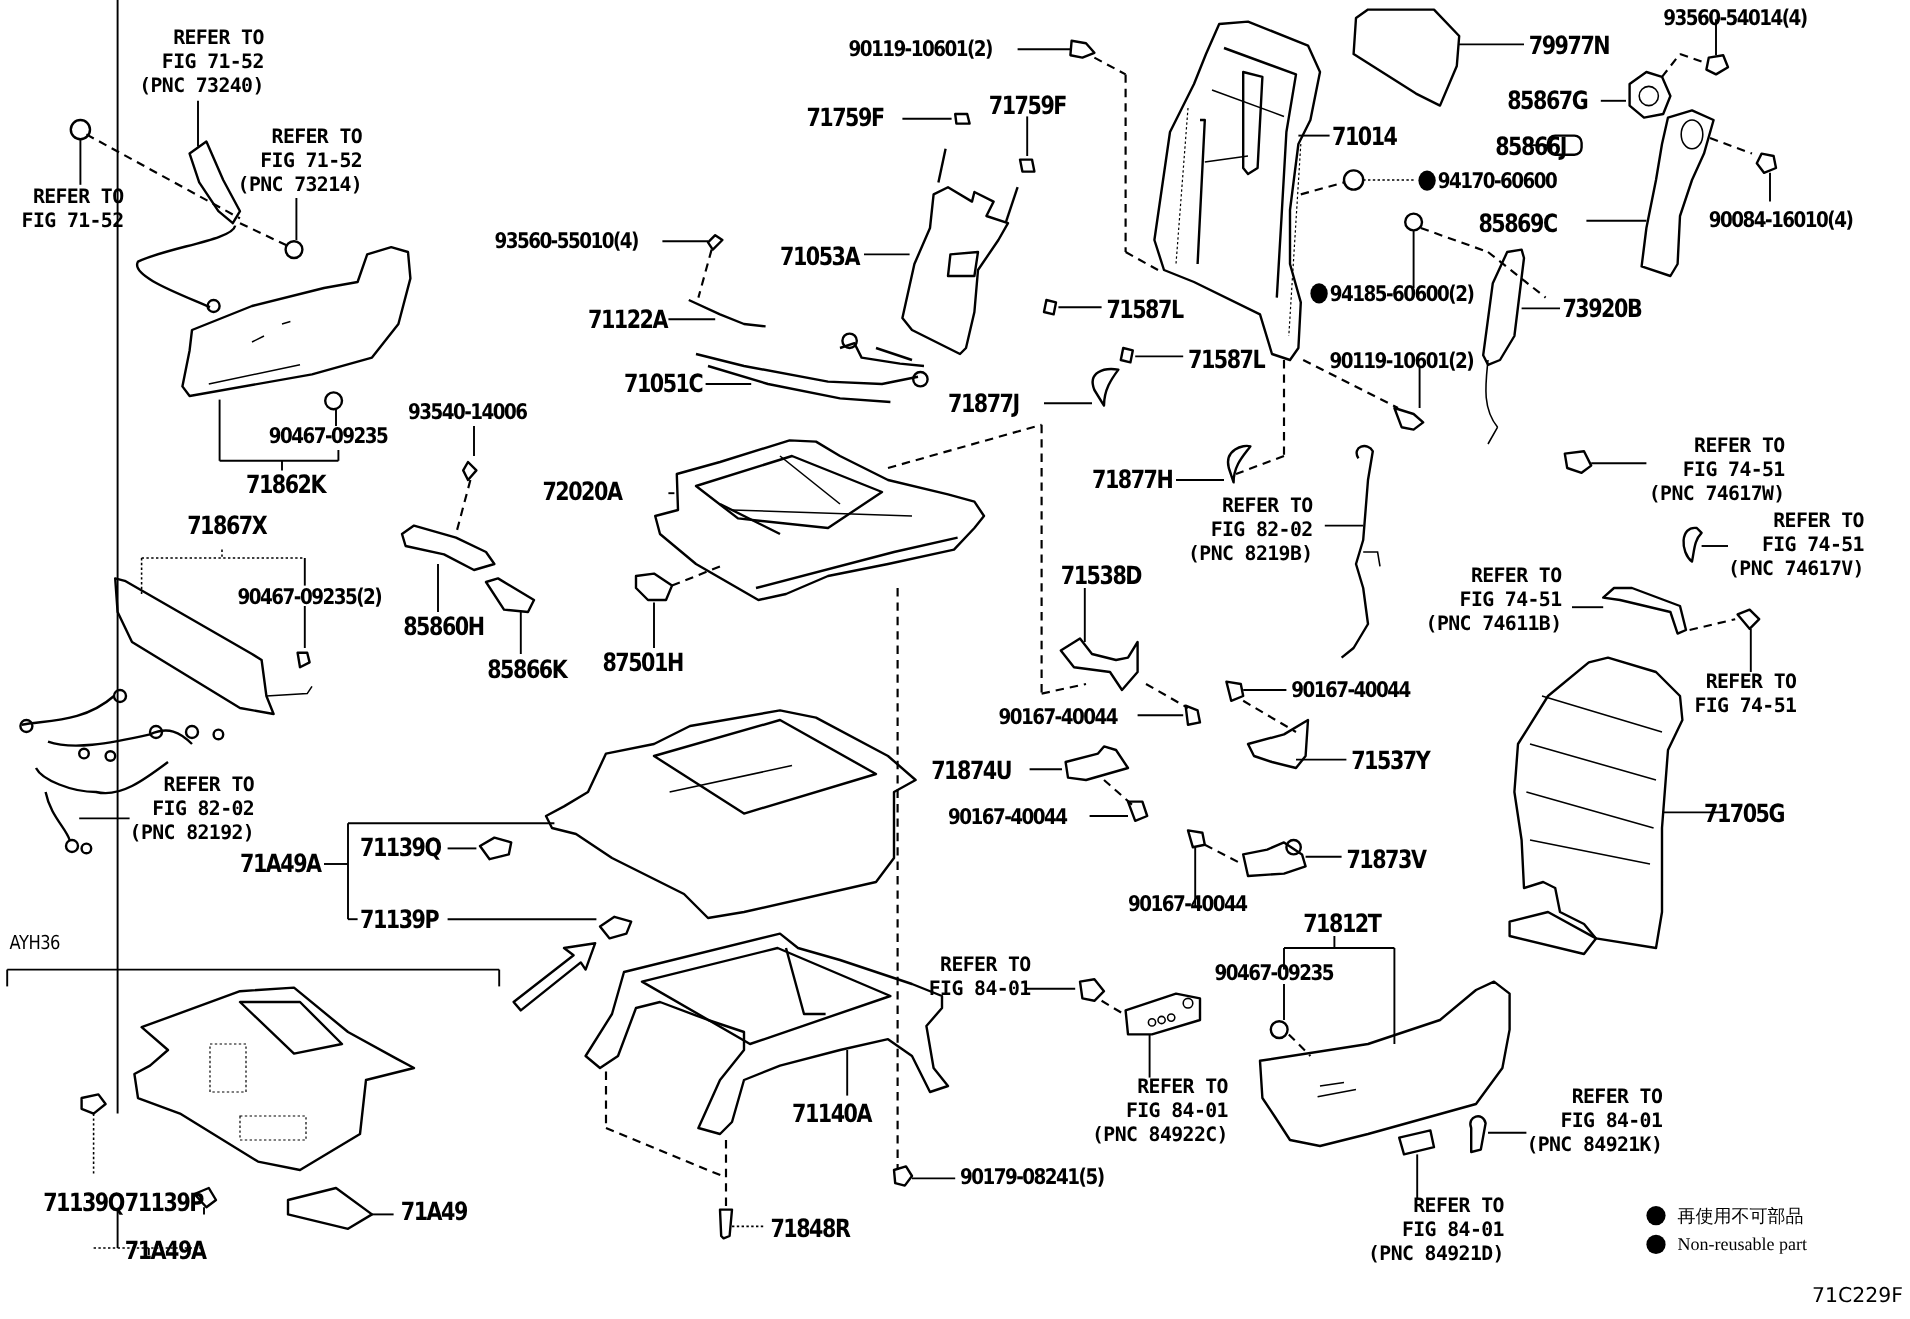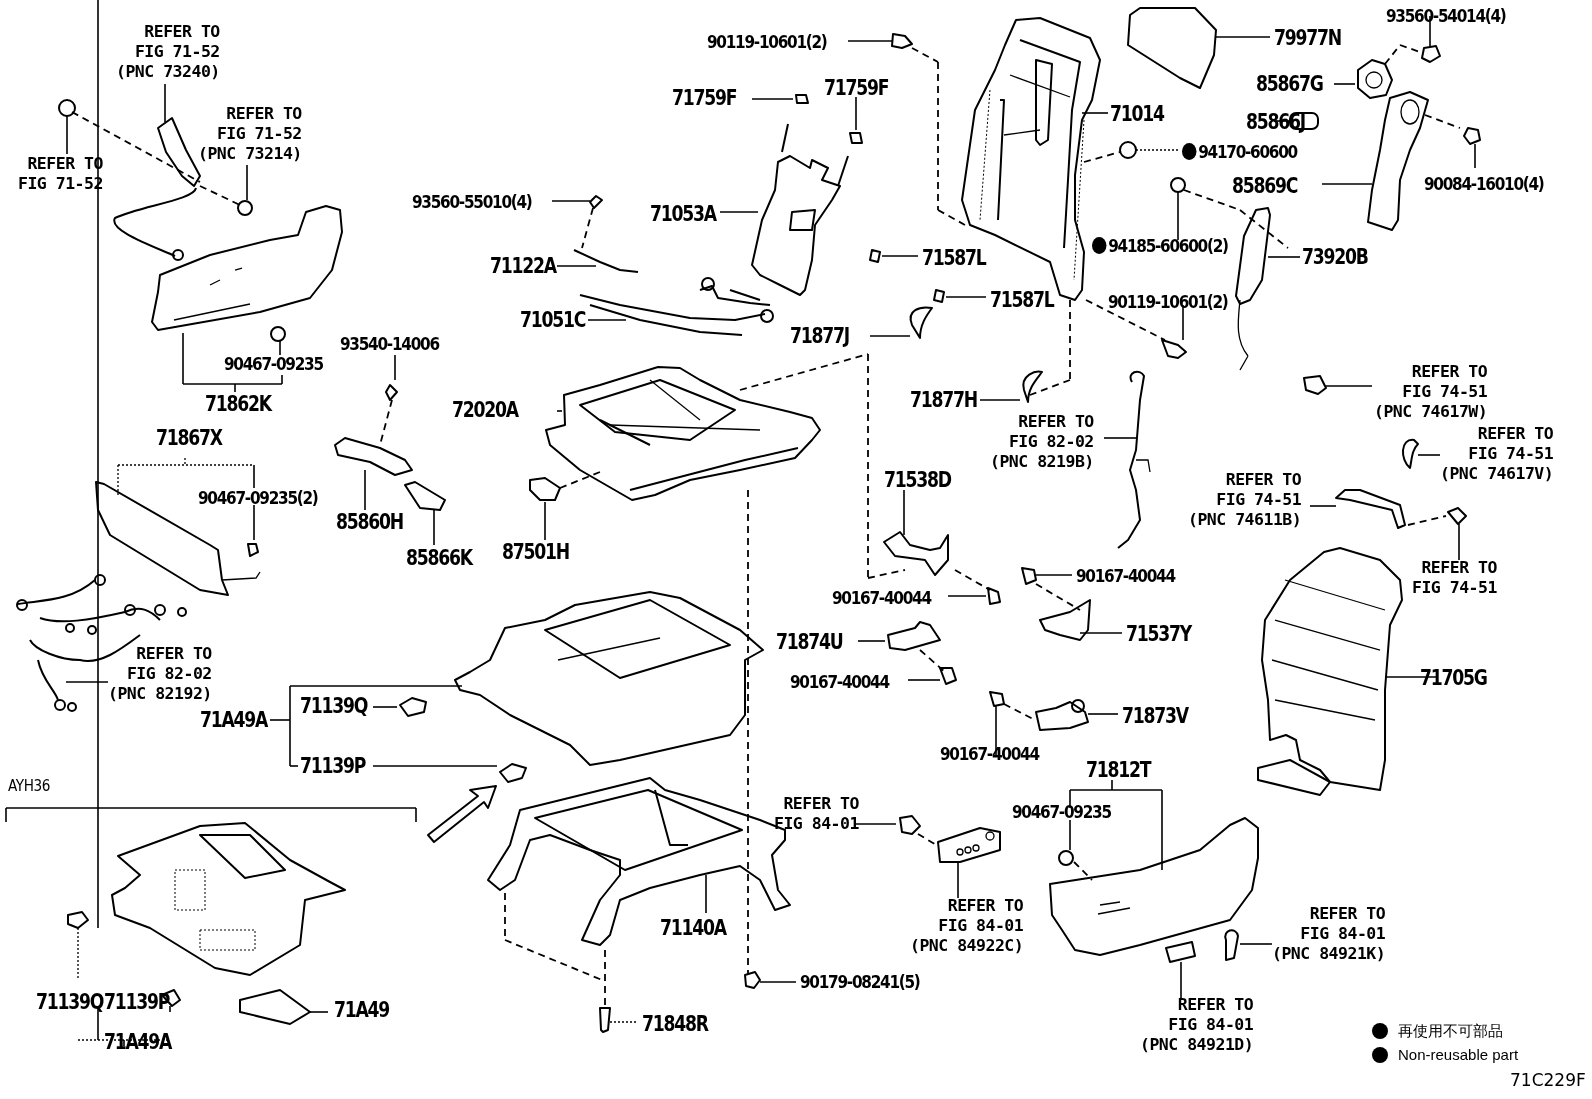--- a/index.html
+++ b/index.html
@@ -3,21 +3,21 @@
 <meta charset="utf-8">
 <style>
   html, body { margin:0; padding:0; background:#ffffff; }
   body { width:1592px; height:1099px; position:relative; overflow:hidden; font-family:"Liberation Sans Narrow","Liberation Sans", sans-serif; }
   #canvas { position:absolute; left:0; top:0; width:1592px; height:1099px; }
   .lbl { position:absolute; font-family:"DejaVu Sans Mono","Liberation Mono", monospace; font-weight:bold; color:#000; white-space:pre; line-height:20px; font-size:17px; letter-spacing:-0.5px; }
   .pn { font-family:"DejaVu Sans","Liberation Sans", sans-serif; font-weight:bold; font-size:21px; letter-spacing:-1.5px; transform:scaleX(0.82); transform-origin:left top; line-height:24px; }
   .sm { font-size:18px; transform:scaleX(0.85); }
   .ref { font-size:16.5px; line-height:20px;text-align:right; }
   .nr::before { content:""; display:inline-block; width:17px; height:17px; background:#000; border-radius:50%; margin-right:2px; vertical-align:-2px; }
-  .legend { position:absolute; font-family:Liberation Sans, sans-serif; font-size:15px; line-height:24px;margin-top:17px; }
+  .legend { position:absolute; font-family:Liberation Serif, serif; font-size:15px; line-height:24px; }
   .legend .dot { display:inline-block; width:16px; height:16px; background:#000; border-radius:50%; margin-right:10px; vertical-align:-3px; }
   .figid { position:absolute; font-family:"DejaVu Sans","Liberation Sans", sans-serif; font-size:17px; }
   svg .part { fill:none; stroke:#000; stroke-width:2; stroke-linejoin:round; }
   svg .thin { fill:none; stroke:#000; stroke-width:1.3; }
   svg .lead { fill:none; stroke:#000; stroke-width:1.6; }
   svg .dash { fill:none; stroke:#000; stroke-width:1.8; stroke-dasharray:7 5; }
   svg .dot { fill:none; stroke:#000; stroke-width:1.3; stroke-dasharray:2 2; }
   svg .hatch { fill:none; stroke:#000; stroke-width:1; stroke-dasharray:2 2; }
 </style>
 </head>

